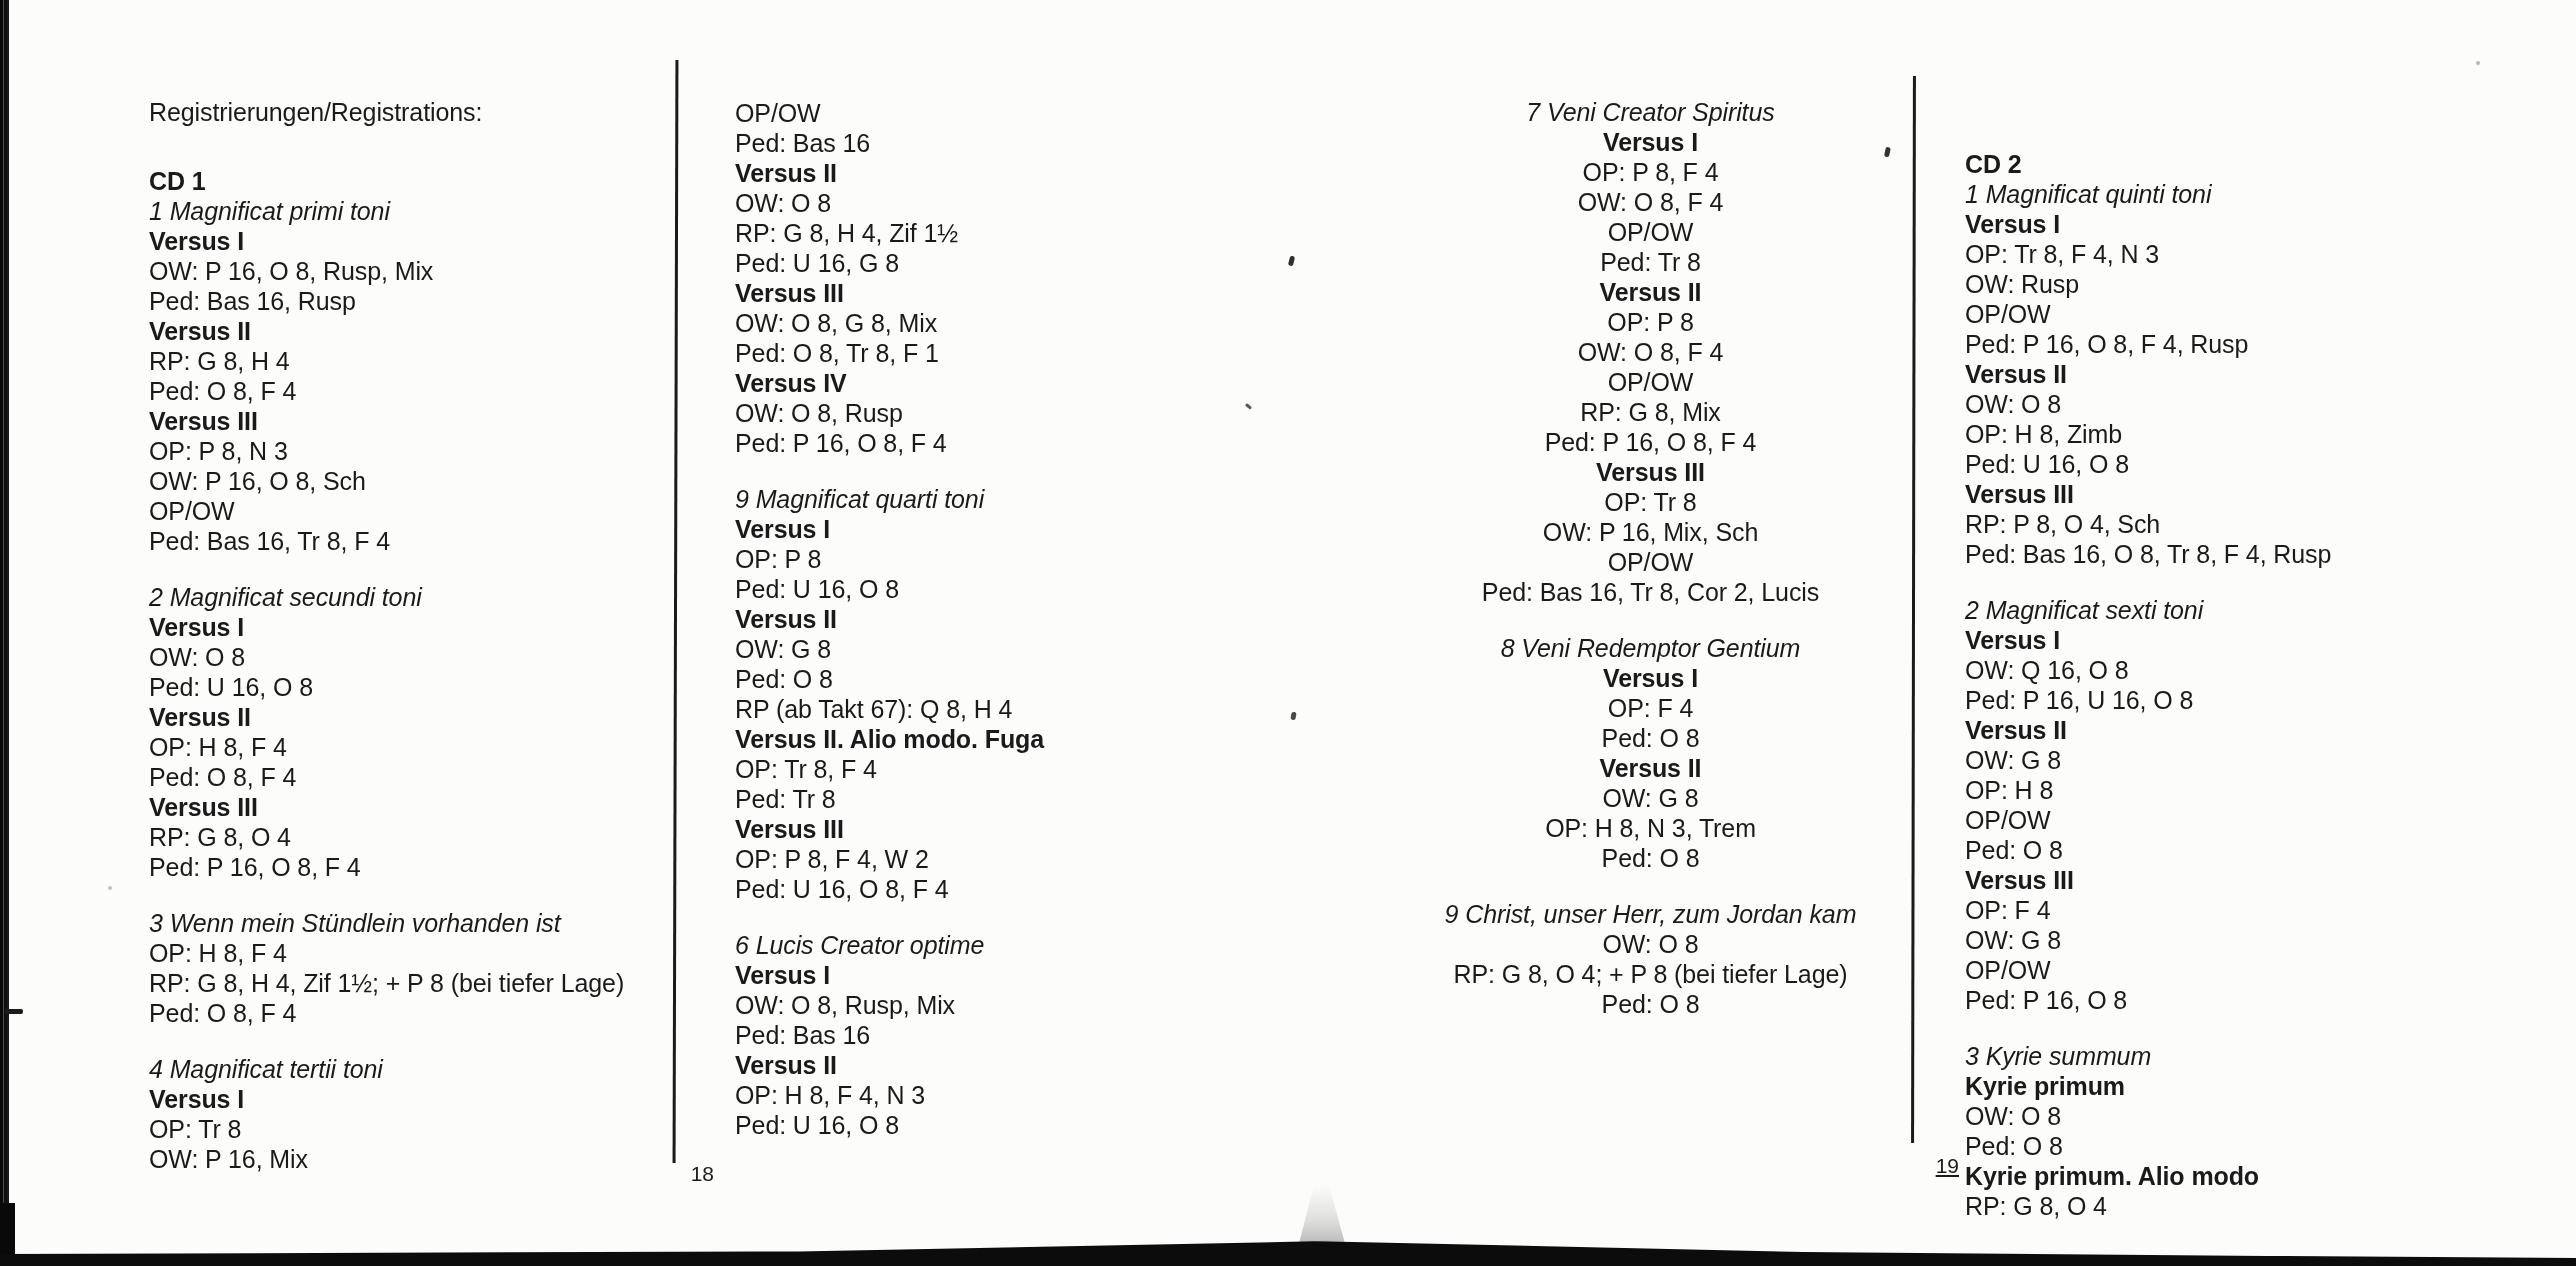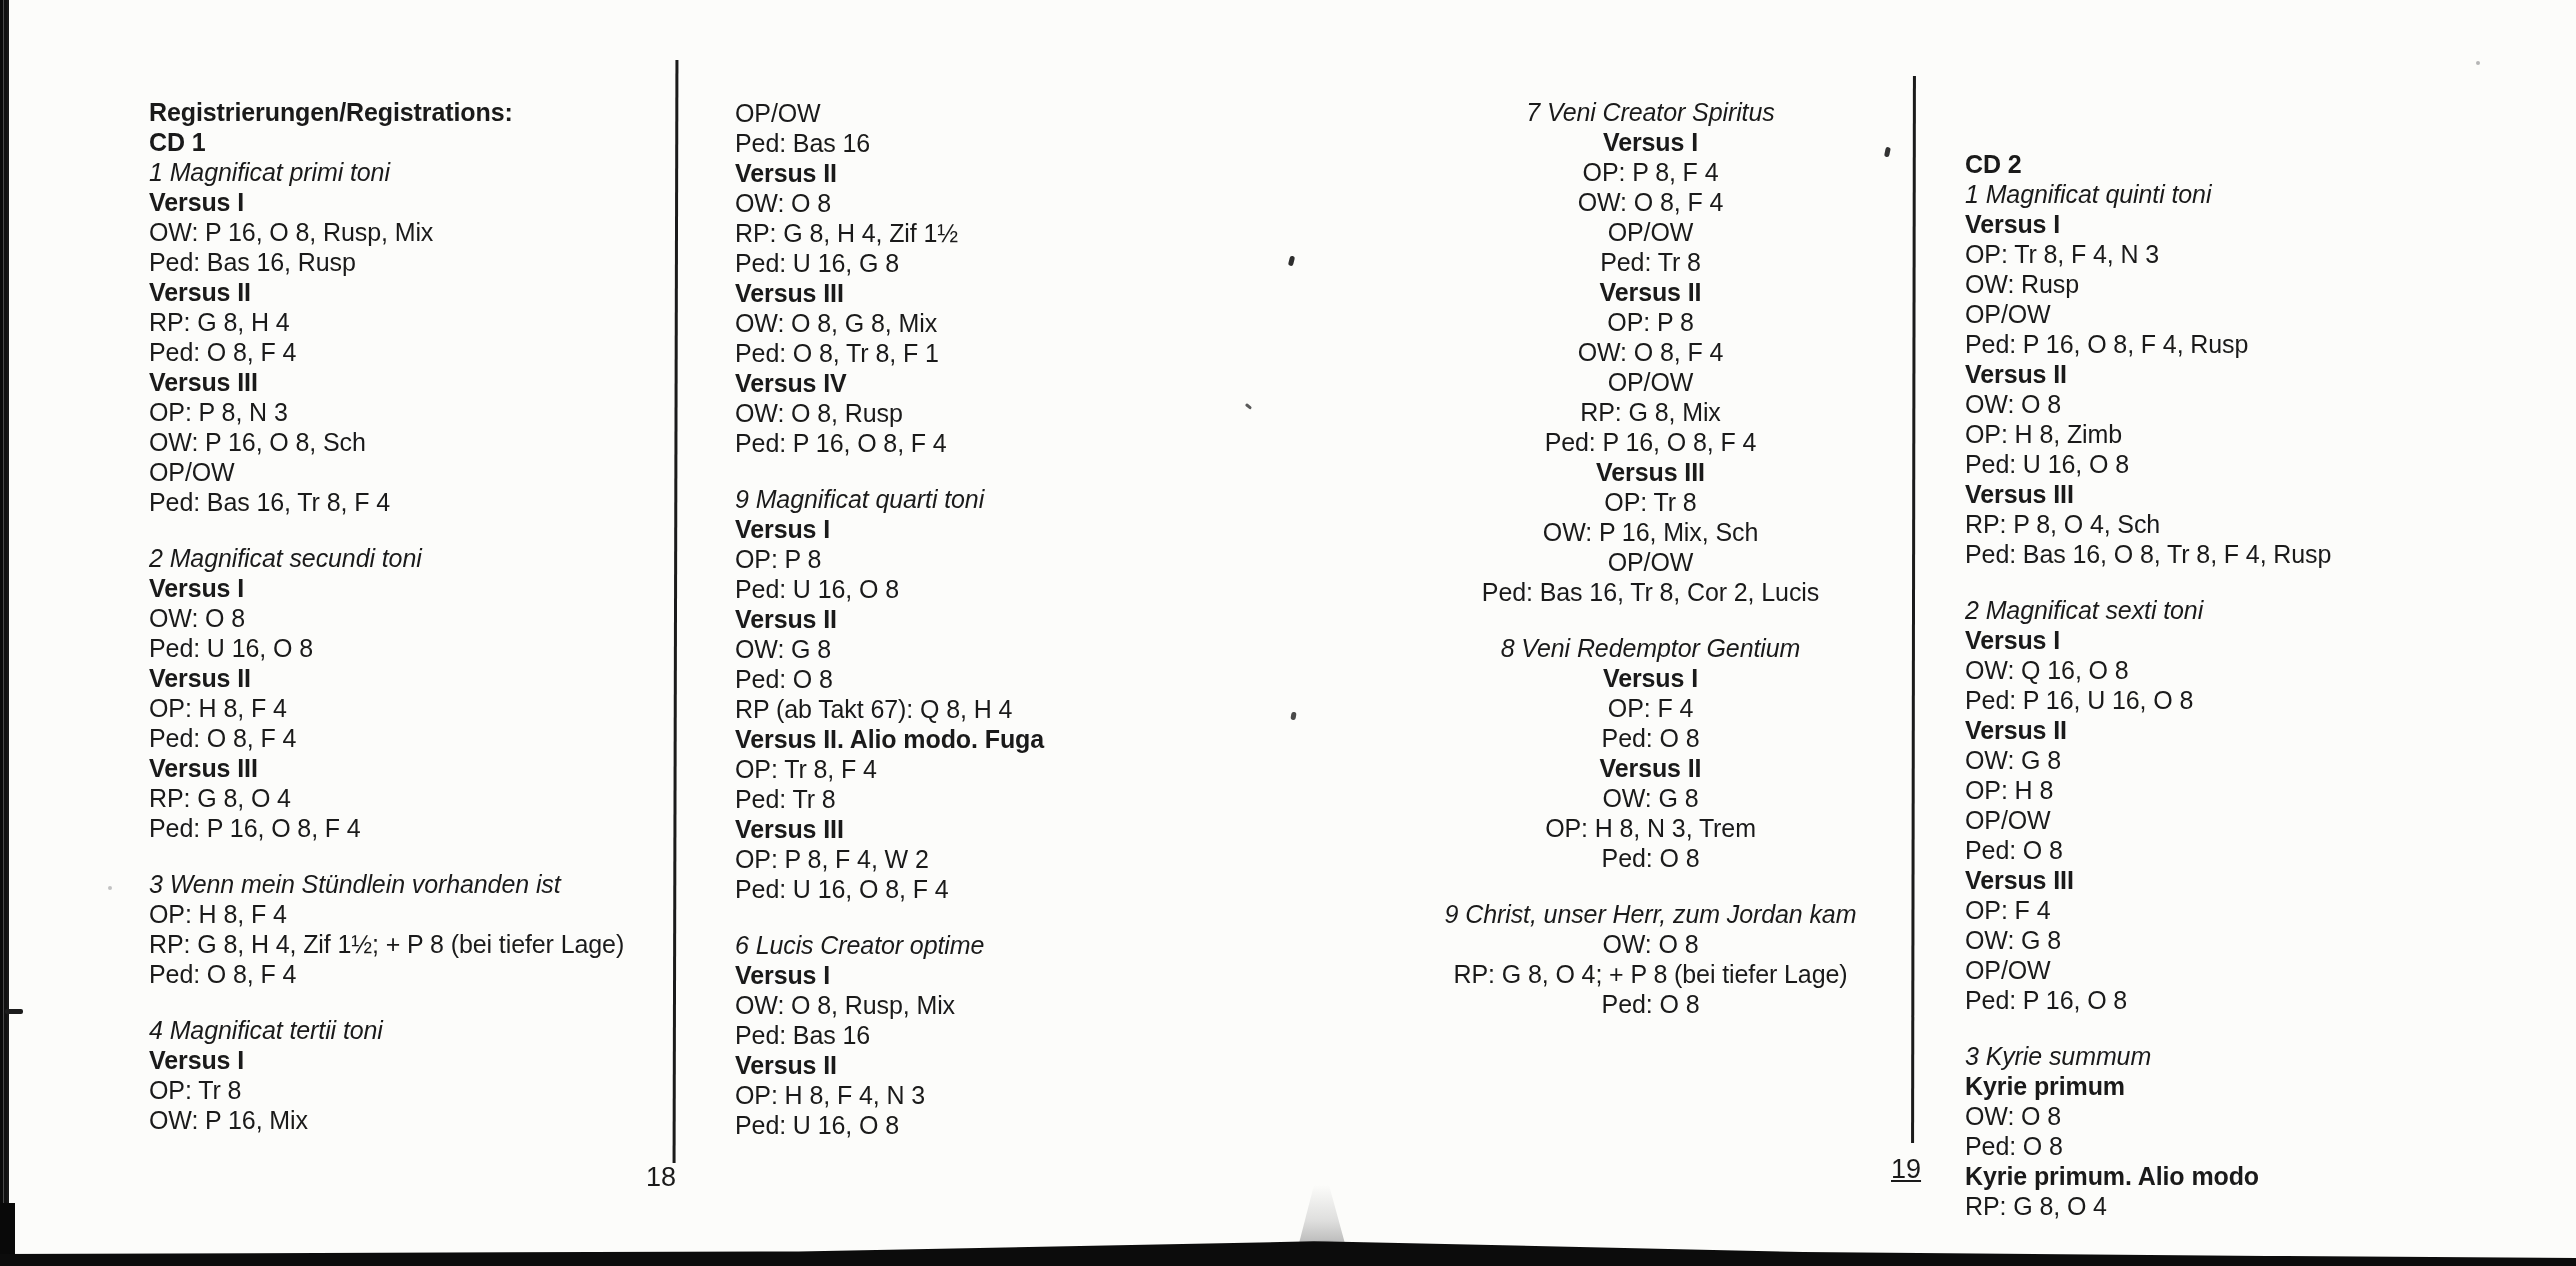--- a/index.html
+++ b/index.html
@@ -9,31 +9,31 @@
     background:#fcfcfa;
     font-family:"Liberation Sans", sans-serif;
     color:#1a1a1a;
   }
   
   .col { position:absolute; font-size:25px; line-height:30px; letter-spacing:-0.1px; }
   .col1 { left:149px;  top:97px; width:541px; }
   .col2 { left:735px; top:98px; width:555px; }
   .col3 { left:1380px; top:97px; width:541px;text-align:center; }
   .col4 { left:1965px; top:105px; width:609px;margin-top:44px; }
-  .heading { font-weight:700; white-space:nowrap; }
+  .heading { font-weight:400; margin-bottom:39px; white-space:nowrap; }
   .ln { height:30px; white-space:nowrap; }
   .ln.gap { margin-top:26px; }
   .ln.bold { font-weight:700; }
   .ln.italic { font-style:italic; }
   
   .rule { position:absolute; width:2.7px; background:#1b1b1b; }
   .rule-left  { left:674px;  top:60px;  height:1103px; transform:rotate(0.15deg); }
   .rule-right { left:1912px; top:76px; height:1067px; transform:rotate(0.1deg); }
   
-  .pagenum { position:absolute; width:68px; text-align:left; font-size:27px; }
+  .pagenum { position:absolute; width:68px; text-align:right; font-size:21px; }
   .pagenum-left  { left:646px;  top:1162px; }
   .pagenum-right { left:1891px; top:1154px;text-decoration:underline; }
   
   .edge-left {
     position:absolute; left:0; top:0; width:8.8px; height:1218px;
     background:linear-gradient(to right,#0a0a0a 0 2.7px,#4a4a4a 2.7px 4px,#101010 4px 6.8px,#6e6e6e 6.8px 7.4px,#181818 7.4px 8.8px);
   }
   .edge-left-foot { position:absolute; left:0; top:1203px; width:15px; height:64px; background:#090909; }
   .edge-tick { position:absolute; left:4.7px; top:1009px; width:18px; height:4.7px; background:#1c1c1c; border-radius:2px; }
   .bottom-band {

